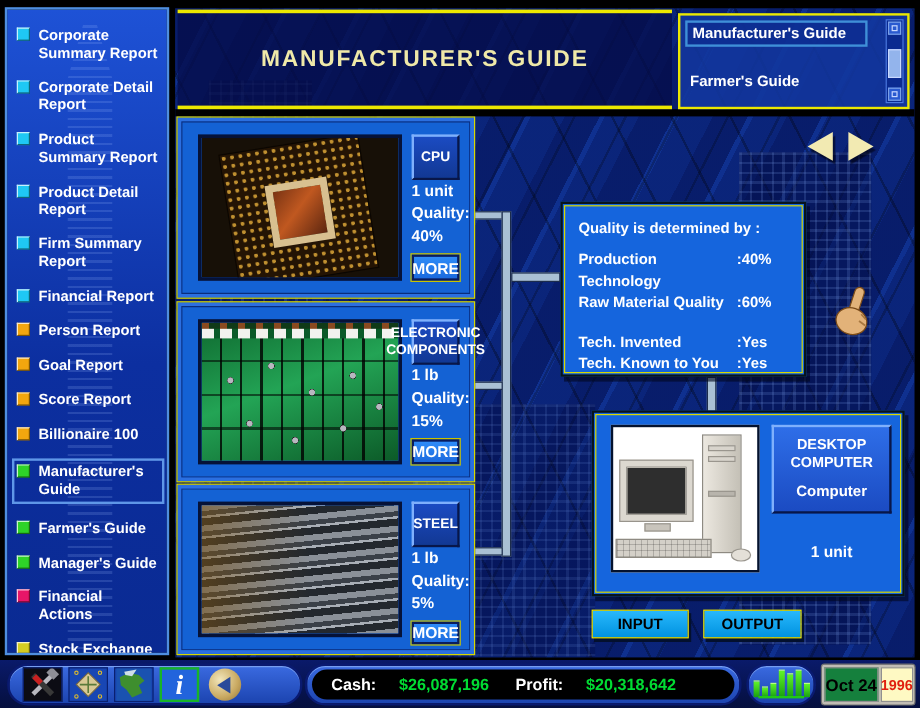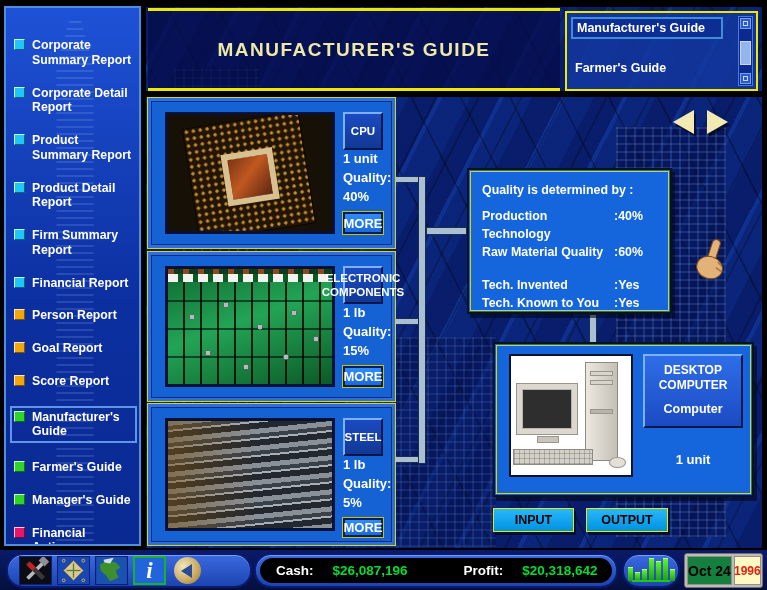--- a/index.html
+++ b/index.html
@@ -18,21 +18,21 @@
       repeating-linear-gradient(90deg, rgba(140,180,255,.16) 0 2px, transparent 2px 9px);}
   .sep{position:absolute;background:#000;}
 
   
   .sidebar{position:absolute;left:4px;top:6px;width:137px;height:540px;border:2px solid #4e8ee0;
     background:linear-gradient(180deg,#1e52d6,#0c2fa0 55%,#0a2a92);padding-top:13px;overflow:hidden;}
   .side-tower{position:absolute;left:38px;top:10px;width:62px;height:530px;
     background:linear-gradient(180deg,rgba(70,110,220,.55),rgba(30,60,170,.35));
     background-image:repeating-linear-gradient(0deg, rgba(160,190,255,.18) 0 2px, transparent 2px 7px);
     clip-path:polygon(42% 0,58% 0,80% 9%,80% 100%,20% 100%,20% 9%);}
-  .side-item{position:relative;display:flex;gap:7px;align-items:flex-start;margin:16px 4px 12px 6px;
+  .side-item{position:relative;display:flex;gap:7px;align-items:flex-start;margin:0 4px 12px 6px;
     padding:1px 2px;color:#fff;font-weight:bold;font-size:12.3px;line-height:1.2;cursor:default;}
   .side-item.sel{border:2px solid #5f97e8;padding:2px 2px;margin-left:4px;margin-right:2px;}
   .bullet{flex:0 0 11px;height:11px;margin-top:1px;
     border-top:1px solid rgba(255,255,255,.75);border-left:1px solid rgba(255,255,255,.75);
     border-right:1px solid rgba(0,0,0,.5);border-bottom:1px solid rgba(0,0,0,.5);}
   .side-label{width:104px;}
 
   
   .titlebox{position:absolute;left:148px;top:8px;width:412px;height:83px;
     border-top:3px solid #ece800;border-bottom:3px solid #ece800;
@@ -152,21 +152,21 @@
   .back-circ{width:27px;height:27px;border-radius:50%;
     background:radial-gradient(circle at 35% 35%,#f2e6ba,#c8a860 60%,#8e7038);
     display:flex;align-items:center;justify-content:center;}
   .back-tri{width:0;height:0;border-top:7px solid transparent;border-bottom:7px solid transparent;
     border-right:11px solid #2a4a9a;margin-right:3px;}
   .money-pill{left:254px;width:364px;}
   .money-inner{position:absolute;left:4px;right:4px;top:3px;bottom:3px;background:#000;border-radius:13px;
     display:flex;align-items:center;font-weight:bold;font-size:13.5px;padding:0 16px;}
   .money-inner .lab{color:#fff;}
   .money-inner .val{color:#00dd33;margin-left:19px;}
-  .money-inner .lab2{color:#fff;margin-left:56px;}
+  .money-inner .lab2{color:#fff;margin-left:22px;}
   .chart-pill{left:622px;width:58px;display:flex;align-items:flex-end;justify-content:center;gap:2px;padding-bottom:5px;}
   .cbar{width:5px;background:linear-gradient(180deg,#60f428,#18a010);border-top:1px solid #b8ff80;}
   .chart-base{position:absolute;left:8px;right:8px;bottom:4px;height:2px;background:#20c818;}
   .datebox{position:absolute;left:684px;top:3px;width:79px;height:35px;background:#c0bcb4;border:1px solid #707070;
     border-radius:3px;padding:2px;display:flex;gap:2px;}
   .date-d{flex:1;background:#15803d;border:1px solid #909090;color:#000;font-weight:bold;font-size:14px;
     display:flex;align-items:center;justify-content:center;white-space:nowrap;}
   .date-y{width:27px;background:#fef9c3;border:1px solid #909090;color:#e02010;font-weight:bold;font-size:12px;
     display:flex;align-items:center;justify-content:center;}
 </style>
@@ -214,20 +214,24 @@
           <span class="side-label">Person Report</span>
         </div>
         <div class="side-item">
           <span class="bullet" style="background: rgb(242, 166, 14);"></span>
           <span class="side-label">Goal Report</span>
         </div>
         <div class="side-item">
           <span class="bullet" style="background: rgb(242, 166, 14);"></span>
           <span class="side-label">Score Report</span>
         </div>
+        <div class="side-item">
+          <span class="bullet" style="background: rgb(242, 166, 14);"></span>
+          <span class="side-label">Billionaire 100</span>
+        </div>
         <div class="side-item sel">
           <span class="bullet" style="background: rgb(46, 212, 40);"></span>
           <span class="side-label">Manufacturer's Guide</span>
         </div>
         <div class="side-item">
           <span class="bullet" style="background: rgb(46, 212, 40);"></span>
           <span class="side-label">Farmer's Guide</span>
         </div>
         <div class="side-item">
           <span class="bullet" style="background: rgb(46, 212, 40);"></span>

